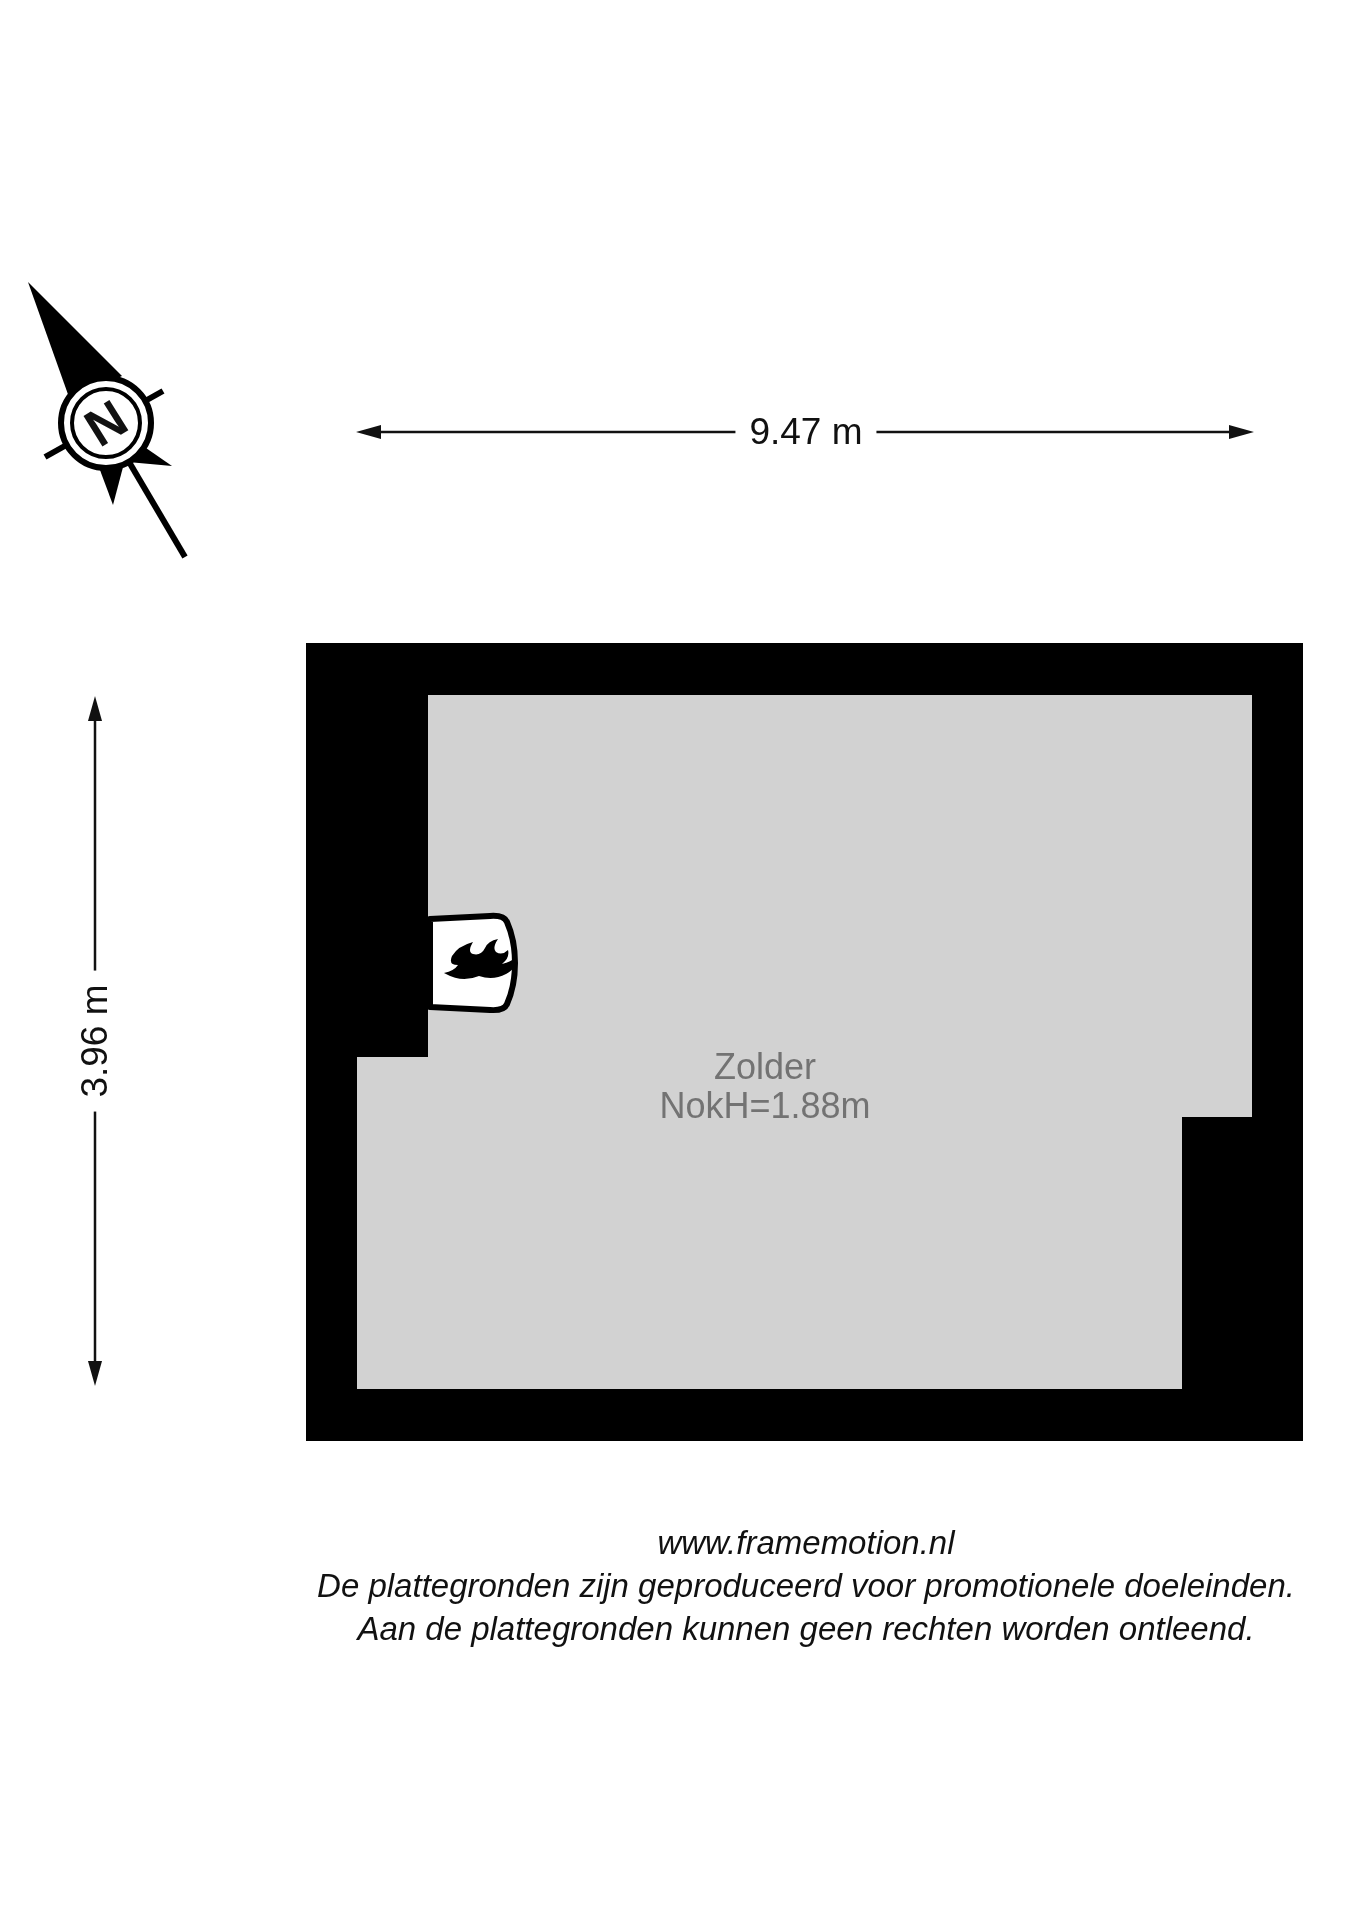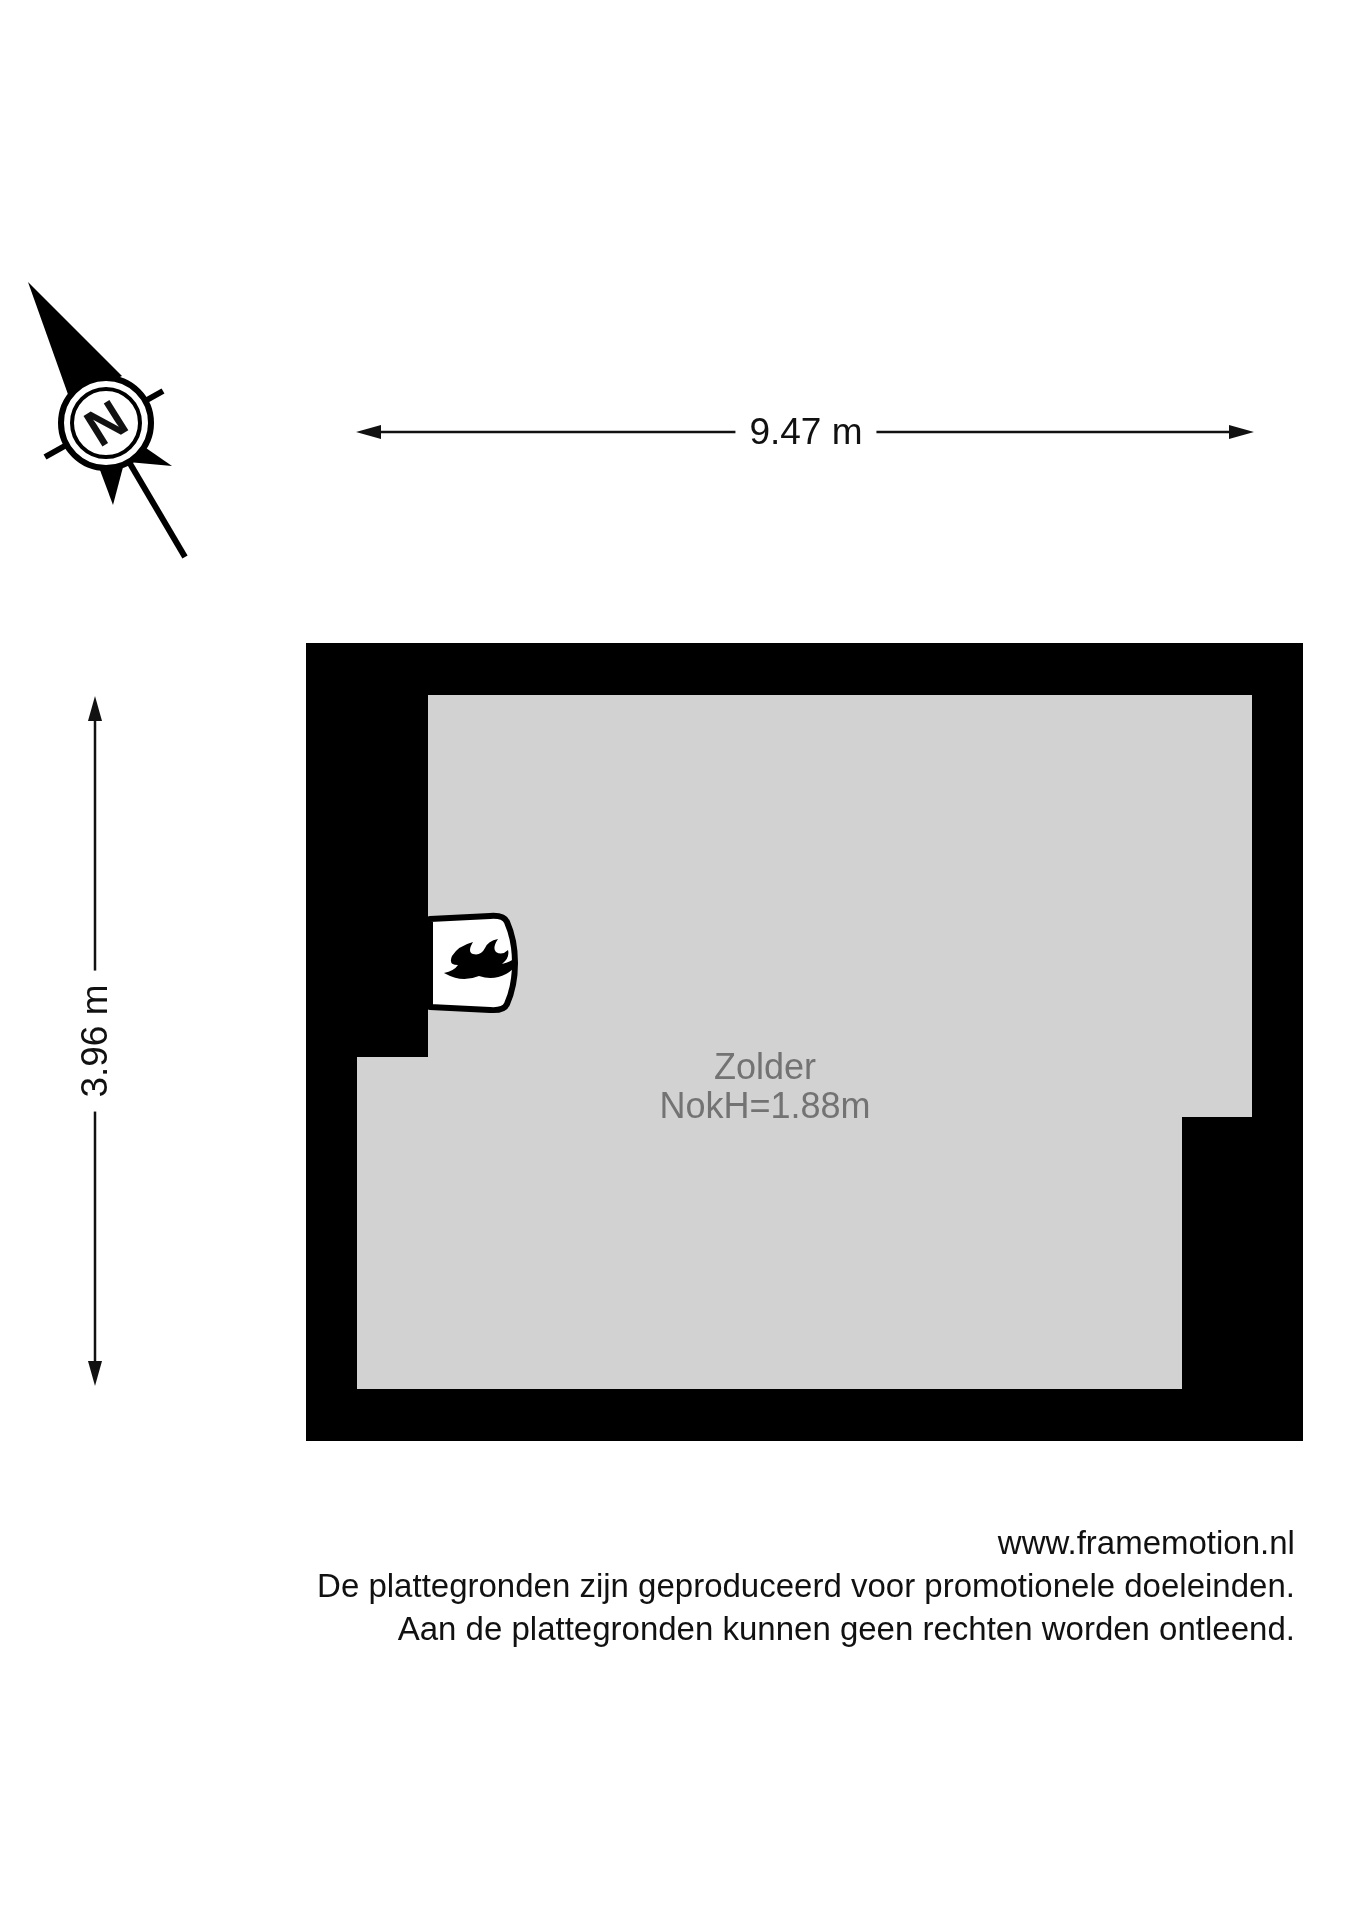--- a/index.html
+++ b/index.html
@@ -46,25 +46,26 @@
     white-space: nowrap;
     margin-top: 34px;
   }
 
   
   .footer {
     position: absolute;
     left: 806px;
     top: 1521px;
     transform: translateX(-50%);
-    text-align: right;
+    text-align: center;
     font-size: 33px;
     line-height: 43px;
     color: #111111;
     white-space: nowrap;
+    font-style: italic;
   }
 
   
   .compass-n {
     font-family: "Liberation Sans", sans-serif;
     font-size: 52px;
     font-weight: bold;
     fill: #111111;
   }
 </style>

